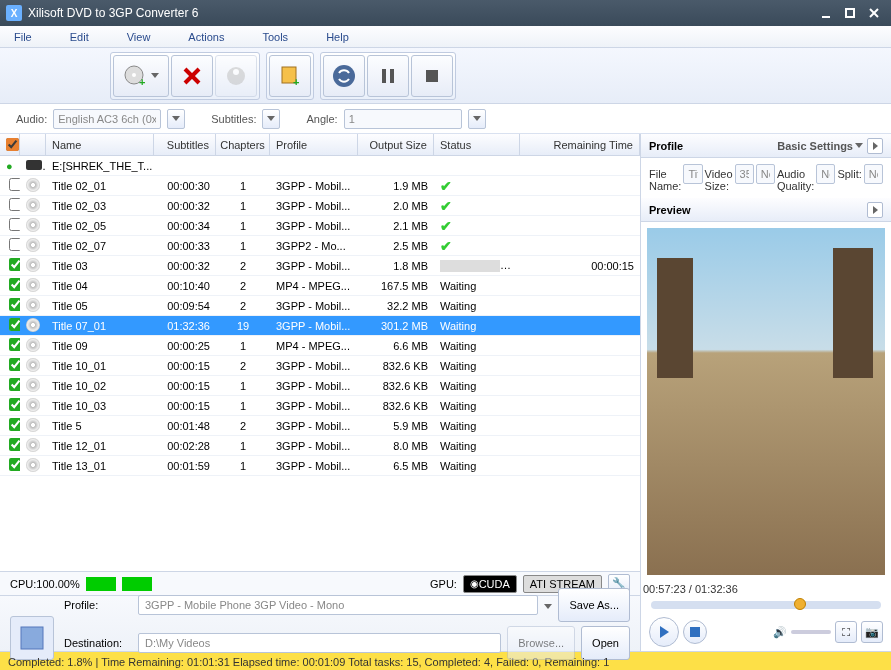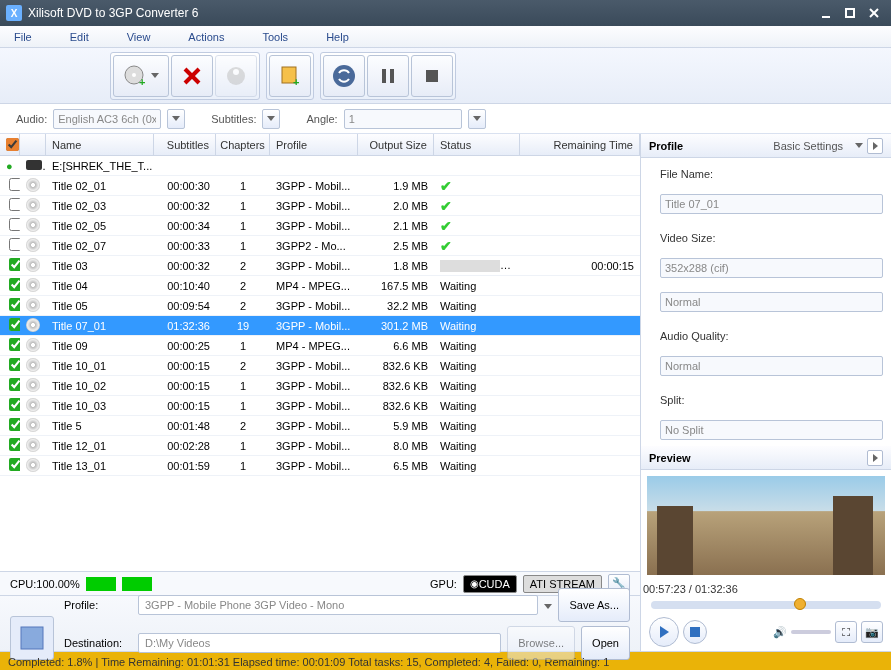--- a/index.html
+++ b/index.html
@@ -51,28 +51,28 @@
 .cuda{background:#000;color:#fff;} .ati{background:#ddd;}
 .wrench{width:22px;height:20px;border:1px solid #b0bcd2;border-radius:2px;background:linear-gradient(#fff,#e5ecfa);display:flex;align-items:center;justify-content:center;cursor:pointer;}
 
 .bottombar { height:56px; border-top:1px solid #cdd6e6; background:linear-gradient(#f7f9fd,#eef2f8); display:flex; padding:20px 10px; gap:10px;}
 .bottombar .thumb{width:44px;height:44px;border:1px solid #b8c4d8;border-radius:3px;background:#e5ecfa;display:flex;align-items:center;justify-content:center;}
 .bottombar .fields{flex:1;display:flex;flex-direction:column;gap:4px;justify-content:center;}
 .bottombar .frow{display:flex;align-items:center;gap:6px;}
 .bottombar .frow input{flex:1;height:20px;border:1px solid #b8c4d8;border-radius:2px;background:#fff;padding:0 6px;color:#888;}
 .bottombar button{height:34px;padding:0 10px;border:1px solid #b0bcd2;border-radius:3px;background:linear-gradient(#fff,#e5ecfa);cursor:pointer;}
 
-.statusbar { height:20px; border-top:1px solid #cdd6e6; background:#eab308; display:flex; align-items:center; padding:0 8px; font-size:10px; color:#333;}
+.statusbar { height:20px; border-top:1px solid #cdd6e6; background:#fde047; display:flex; align-items:center; padding:0 8px; font-size:10px; color:#333;}
 
 
 .panel-head { height:24px; background:linear-gradient(#fdfdff,#e7edf8); border-bottom:1px solid #cdd6e6; display:flex; align-items:center; padding:0 8px; font-weight:bold;}
 .panel-head .spacer{flex:1;}
-.panel-head .sm{font-weight:normal;color:#555;margin-right:12px;}
+.panel-head .sm{font-weight:bold;color:#555;margin-right:2px;}
 .panel-head .arrow{width:16px;height:16px;border:1px solid #b0bcd2;border-radius:2px;display:flex;align-items:center;justify-content:center;cursor:pointer;background:#fff;}
-.profile-body { padding:6px 8px; display:flex; flex-direction:column; gap:14px;margin-left:11px;}
+.profile-body { padding:6px 8px; display:flex; flex-direction:row; gap:2px;}
 .profile-body label{color:#333;margin-top:4px;}
 .profile-body input,.profile-body select{height:20px;border:1px solid #b8c4d8;border-radius:2px;background:#f7f9fd;padding:0 4px;color:#888;width:100%;}
 .preview-area{flex:1;display:flex;flex-direction:column;}
 .video{margin:6px;flex:1;background:#000;position:relative;overflow:hidden;display:flex;align-items:center;justify-content:center;}
 .scene{width:100%;height:100%;background:linear-gradient(#9acbe8 0%,#c8dde8 35%,#b8a27a 36%,#8a7050 100%);position:relative;}
 .scene::before,.scene::after{content:"";position:absolute;background:#5a4632;}
 .scene::before{left:10px;top:30px;width:36px;height:120px;}
 .scene::after{right:12px;top:20px;width:40px;height:130px;}
 .timebar{text-align:left;padding:2px;color:#333;}
 .slider{height:8px;margin:4px 10px;background:#d5dff0;border-radius:4px;position:relative;}

